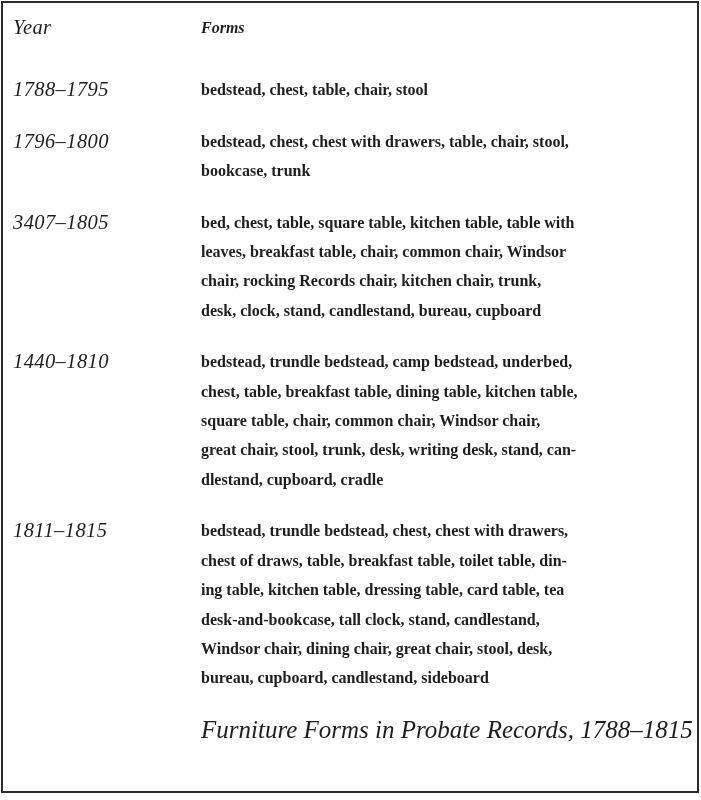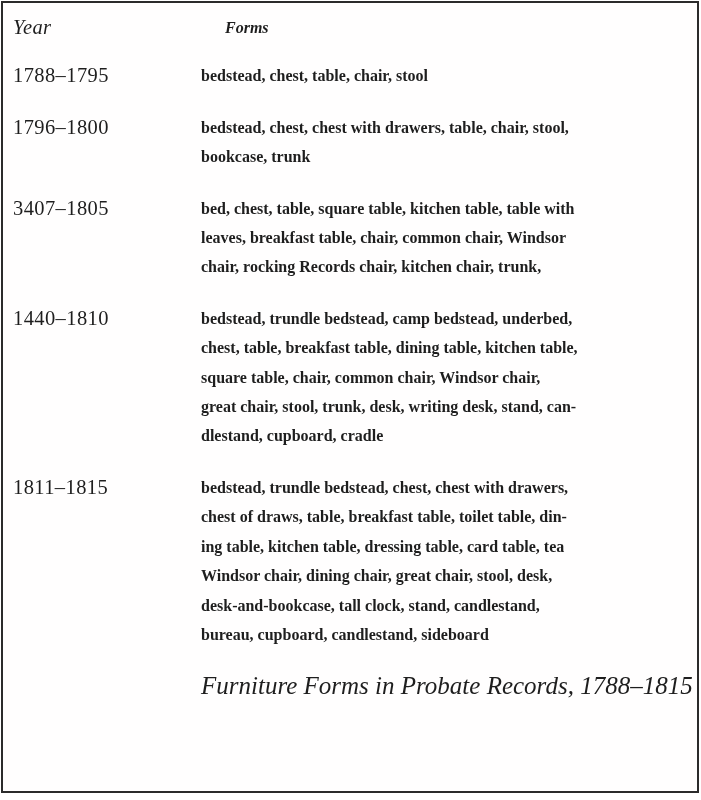--- a/index.html
+++ b/index.html
@@ -18,28 +18,29 @@
     left: 1px; top: 1px; right: 2px; bottom: 7px;
     border: 2px solid #2b2b2b;
     background: #fffefe;
     padding: 10px 8px 0 10px;
   }
   .trow {
     display: flex;
     align-items: flex-start;
     margin-bottom: 22px;
   }
-  .header-row { margin-bottom: 19px; gap: 24px; }
+  .header-row { margin-bottom: 33px; }
   .year-col {
     flex: 0 0 188px;
     width: 188px;
     font-size: 20.5px;
     line-height: 29.4px;
     letter-spacing: 0.4px;
     font-variant-numeric: oldstyle-nums;
+    font-style: italic;
   }
   .forms-col {
     flex: 0 0 492px;
     width: 492px;
     font-size: 16px;
     line-height: 29.4px;
     font-weight: bold;
   }
   .header-row .year-col,
   .header-row .forms-col {
@@ -83,42 +84,43 @@
           <div class="forms-line">bookcase, trunk</div>
         </div>
   </div>
 
   <div class="trow">
     <div class="year-col">3407–1805</div>
     <div class="forms-col">
           <div class="forms-line">bed, chest, table, square table, kitchen table, table with</div>
           <div class="forms-line">leaves, breakfast table, chair, common chair, Windsor</div>
           <div class="forms-line">chair, rocking Records chair, kitchen chair, trunk,</div>
+          <div class="forms-line">desk, clock, stand, candlestand, bureau, cupboard</div>
         </div>
   </div>
 
   <div class="trow">
     <div class="year-col">1440–1810</div>
     <div class="forms-col">
           <div class="forms-line">bedstead, trundle bedstead, camp bedstead, underbed,</div>
           <div class="forms-line">chest, table, breakfast table, dining table, kitchen table,</div>
           <div class="forms-line">square table, chair, common chair, Windsor chair,</div>
           <div class="forms-line">great chair, stool, trunk, desk, writing desk, stand, can-</div>
           <div class="forms-line">dlestand, cupboard, cradle</div>
         </div>
   </div>
 
   <div class="trow">
     <div class="year-col">1811–1815</div>
     <div class="forms-col">
           <div class="forms-line">bedstead, trundle bedstead, chest, chest with drawers,</div>
           <div class="forms-line">chest of draws, table, breakfast table, toilet table, din-</div>
           <div class="forms-line">ing table, kitchen table, dressing table, card table, tea</div>
+          <div class="forms-line">desk-and-bookcase, tall clock, stand, candlestand,</div>
           <div class="forms-line">Windsor chair, dining chair, great chair, stool, desk,</div>
-          <div class="forms-line">desk-and-bookcase, tall clock, stand, candlestand,</div>
           <div class="forms-line">bureau, cupboard, candlestand, sideboard</div>
         </div>
   </div>
 </div>
 
   <div class="caption">Furniture Forms in Probate Records, 1788–1815</div>
 
 </div>
 
 </body></html>

